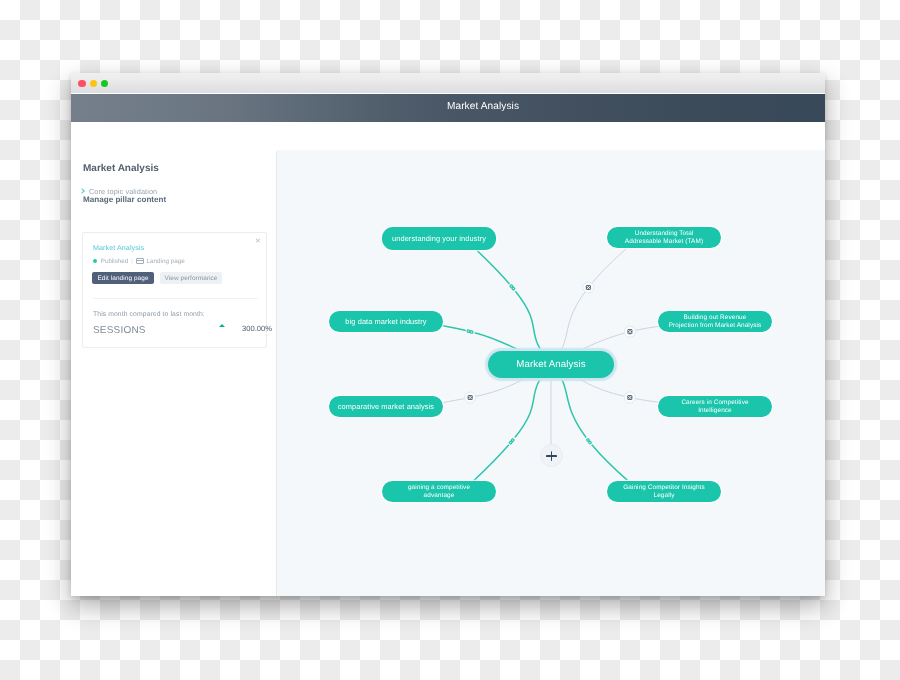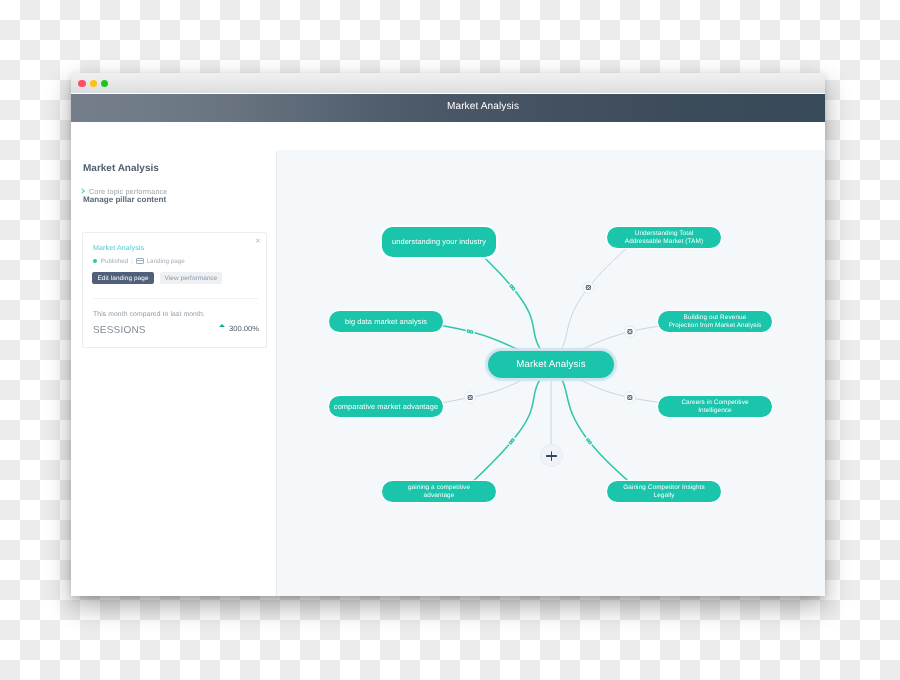--- a/index.html
+++ b/index.html
@@ -67,21 +67,21 @@
     background:#a2aeb8;}
   .btn{position:absolute;font-size:6.4px;border-radius:2px;display:flex;align-items:center;
     justify-content:center;box-sizing:border-box;cursor:pointer;letter-spacing:.1px;}
   .btn-primary{left:9px;top:39px;width:62px;height:12px;background:#51607a;color:#fff;}
   .btn-secondary{left:77px;top:39px;width:62px;height:12px;background:#eef1f4;color:#8795a1;}
   .card-hr{position:absolute;left:10px;top:65px;width:165px;height:1px;background:#f0f2f4;}
   .card-compare{position:absolute;left:10px;top:78px;font-size:6.8px;color:#8e9ba6;letter-spacing:.1px;}
   .card-metric{position:absolute;left:10px;top:92px;font-size:10px;color:#7d8b97;
     letter-spacing:.2px;}
   .card-value{position:absolute;left:136px;top:91px;font-size:7.6px;color:#4e5f6d;
-    display:flex;align-items:flex-start;gap:4px;}
+    display:flex;align-items:flex-start;gap:17px;}
   .tri-up{width:0;height:0;border-left:3px solid transparent;border-right:3px solid transparent;
     border-bottom:3.6px solid #00b398;display:inline-block;}
 
   
   #mm{position:absolute;left:0;top:0;}
   #mmnodes{position:absolute;left:0;top:0;width:548px;height:446px;}
   .mnode{position:absolute;background:#1bc5ac;border-radius:11px;color:#fff;
     box-shadow:0 0 1.2px 1.1px rgba(255,255,255,.92);
     display:flex;align-items:center;justify-content:center;text-align:center;
     font-size:5.6px;line-height:7.4px;box-sizing:border-box;cursor:pointer;
@@ -111,21 +111,21 @@
       <span>Market Analysis</span>
     </div>
     <div class="toolbar"></div>
     <div class="hrule"></div>
     <div class="body">
       <div class="vrule"></div>
       <div class="sidebar">
         <div class="sb-title">Market Analysis</div>
         <div class="sb-crumb">
           <span class="chev"></span>
-          <span>Core topic performance</span>
+          <span>Core topic validation</span>
         </div>
         <div class="sb-section">Manage pillar content</div>
         <div class="card">
           <div class="card-x">✕</div>
           <div class="card-title">Market Analysis</div>
           <div class="card-meta">
             <span class="bullet"></span>
             <span>Published</span>
             <span class="sep">|</span>
             <span class="pgicon"></span>
@@ -200,34 +200,34 @@
             <g transform="translate(311.9761657714844,291.2433166503906)">
               <g transform="rotate(-128.31327698773038)">
                 <rect x="-3.4" y="-1.7" width="3.6" height="3.4" rx="1.1" fill="#2ec5ab"></rect>
                 <rect x="-0.2" y="-1.7" width="3.6" height="3.4" rx="1.1" fill="#2ec5ab"></rect>
                 <circle cx="-1.6" cy="0" r="0.62" fill="#f4f9f9"></circle>
                 <circle cx="1.6" cy="0" r="0.62" fill="#f4f9f9"></circle>
               </g>
             </g>
           </svg>
         <div id="mmnodes">
-            <div class="mnode" style="left: 105px; top: 77px; width: 114px; height: 30px; font-size: 7.4px;">
+            <div class="mnode" style="left: 105px; top: 77px; width: 114px; height: 23px; font-size: 7.4px;">
               <span>understanding your industry</span>
             </div>
             <div class="mnode" style="left: 330px; top: 77px; width: 114px; height: 21px; font-size: 6.4px;">
               <span>Understanding Total<br>Addressable Market (TAM)</span>
             </div>
             <div class="mnode" style="left: 52px; top: 161px; width: 114px; height: 21px; font-size: 7.4px;">
-              <span>big data market analysis</span>
+              <span>big data market industry</span>
             </div>
             <div class="mnode" style="left: 381px; top: 161px; width: 114px; height: 21px; font-size: 6.4px;">
               <span>Building out Revenue<br>Projection from Market Analysis</span>
             </div>
             <div class="mnode" style="left: 52px; top: 246px; width: 114px; height: 21px; font-size: 7.4px;">
-              <span>comparative market advantage</span>
+              <span>comparative market analysis</span>
             </div>
             <div class="mnode" style="left: 381px; top: 246px; width: 114px; height: 21px; font-size: 6.4px;">
               <span>Careers in Competitive<br>Intelligence</span>
             </div>
             <div class="mnode" style="left: 105px; top: 331px; width: 114px; height: 21px; font-size: 6.4px;">
               <span>gaining a competitive<br>advantage</span>
             </div>
             <div class="mnode" style="left: 330px; top: 331px; width: 114px; height: 21px; font-size: 6.4px;">
               <span>Gaining Competitor Insights<br>Legally</span>
             </div>

